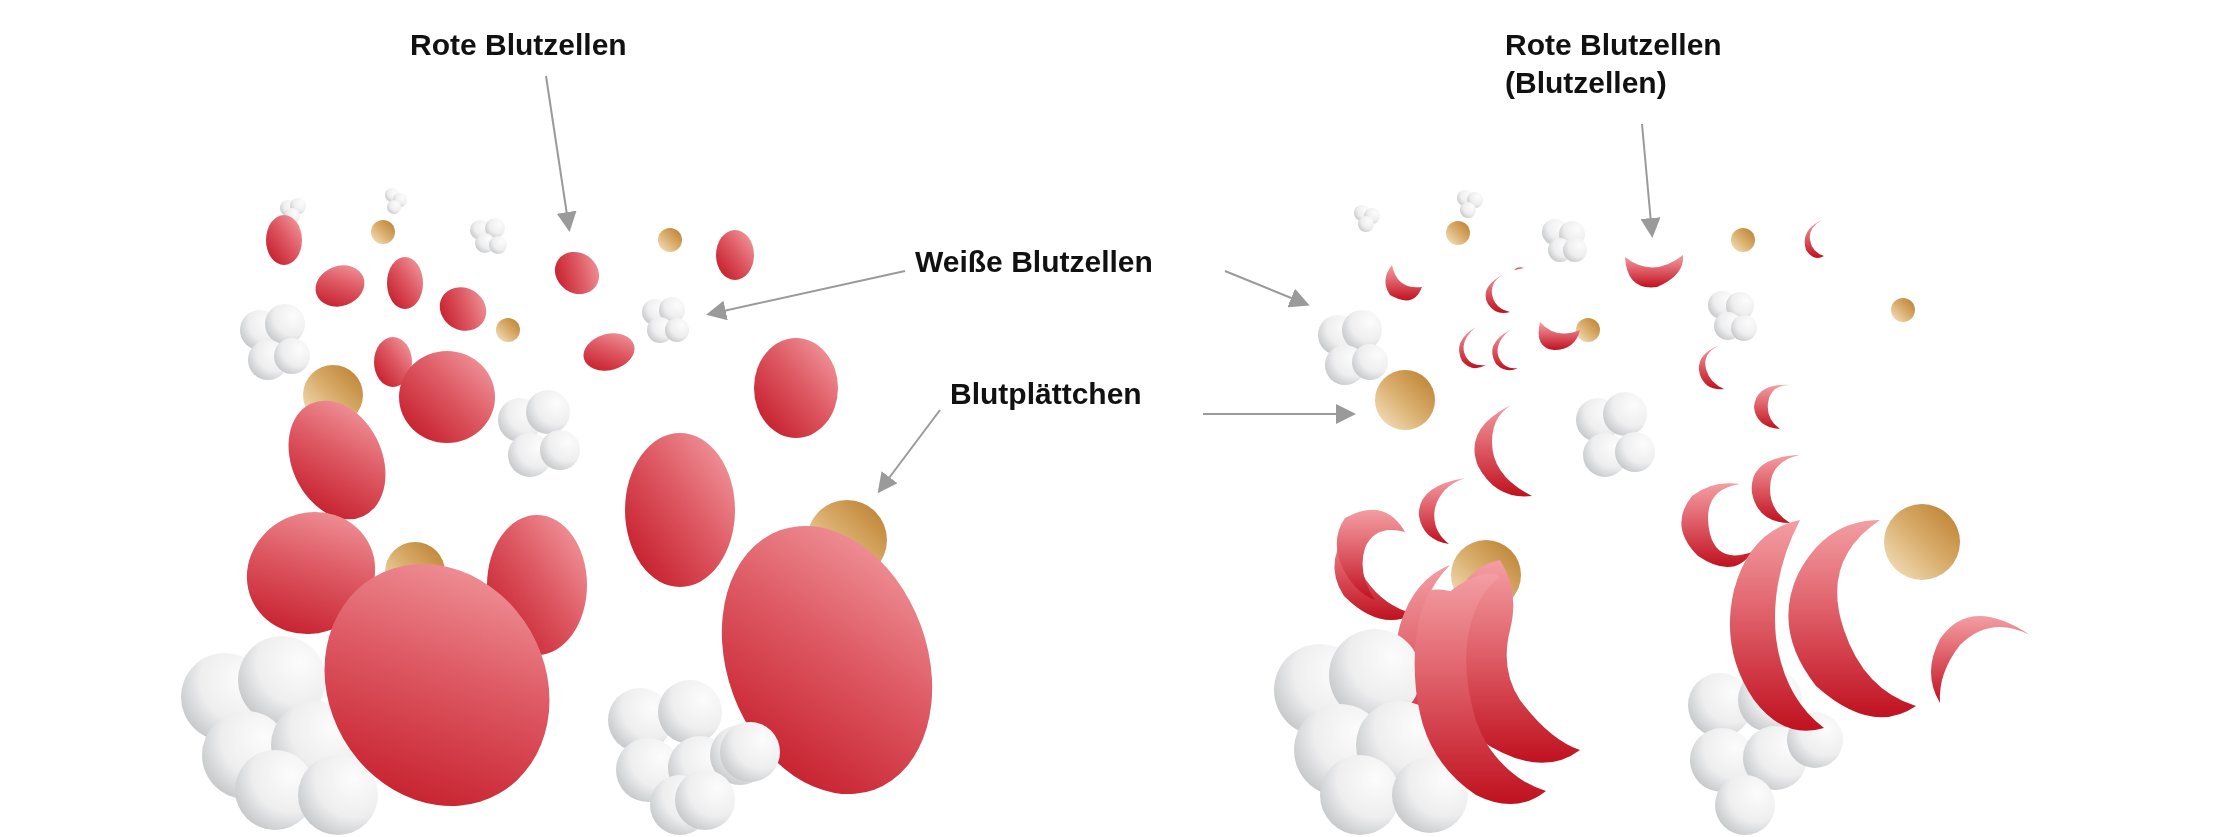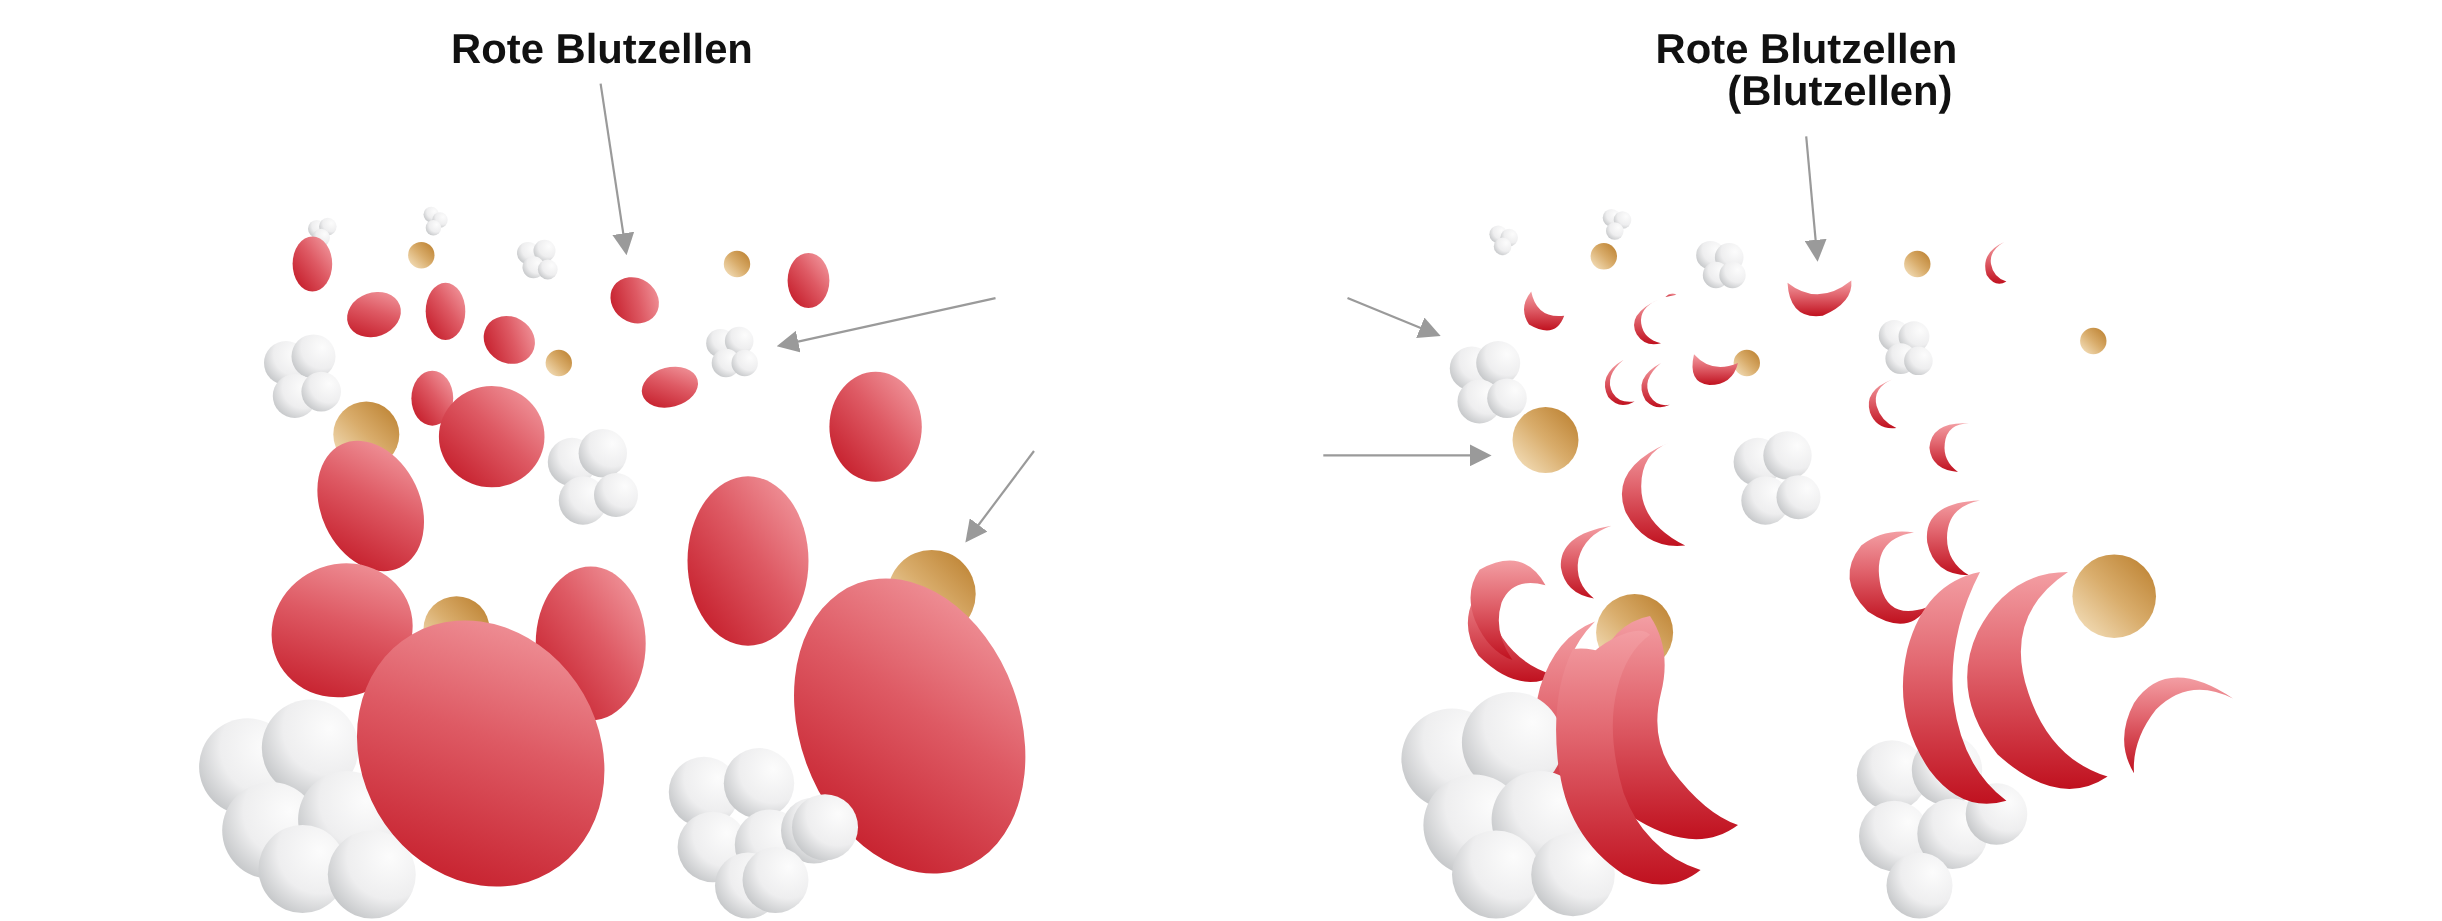--- a/index.html
+++ b/index.html
@@ -1,18 +1,18 @@
 <!DOCTYPE html>
 <html><head>
 <meta charset="utf-8">
 <style>
   html, body { margin: 0; padding: 0; background: #ffffff; }
   body { width: 2220px; height: 837px; overflow: hidden; position: relative; font-family: "Liberation Sans", sans-serif; }
   #stage { position: absolute; left: 0; top: 0; width: 2220px; height: 837px; }
-  .label { position: absolute; font-family: "Liberation Sans", sans-serif; font-weight: bold; font-size: 38px; color: #111111; text-align: right; line-height: 38px; white-space: nowrap; }
+  .label { position: absolute; font-family: "Liberation Sans", sans-serif; font-weight: bold; font-size: 30px; color: #111111; text-align: left; line-height: 38px; white-space: nowrap; }
   svg { position: absolute; left: 0; top: 0; }
 </style>
 </head>
 <body>
 
 <div id="stage">
 
   <svg width="2220" height="837" viewBox="0 0 2220 837">
     <defs>
       <linearGradient id="rbc" x1="0" y1="1" x2="1" y2="0">
@@ -203,15 +203,17 @@
     </g>
   </svg>
 
   <div class="label" style="left:410px; top:26px; width:270px;">Rote Blutzellen</div>
 
   <div class="label" style="left:1505px; top:26px; width:270px;">
     <div>Rote Blutzellen</div>
     <div>(Blutzellen)</div>
   </div>
 
-
+  <div class="label" style="left:915px; top:243px; width:305px;">Weiße Blutzellen</div>
+
+  <div class="label" style="left:950px; top:375px; width:240px;">Blutplättchen</div>
 
 </div>
 
 </body></html>

